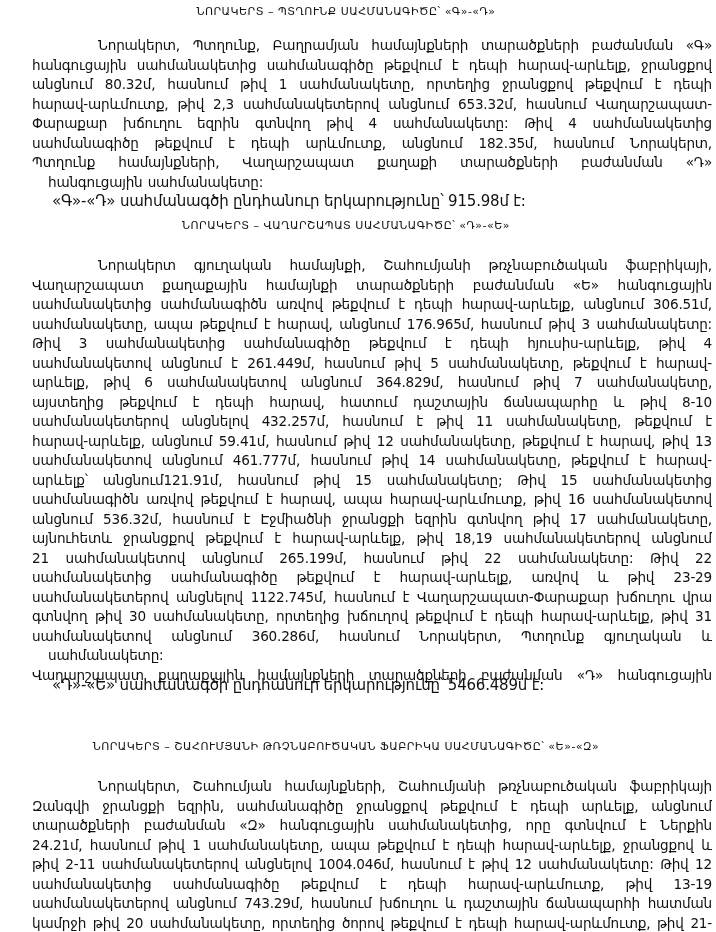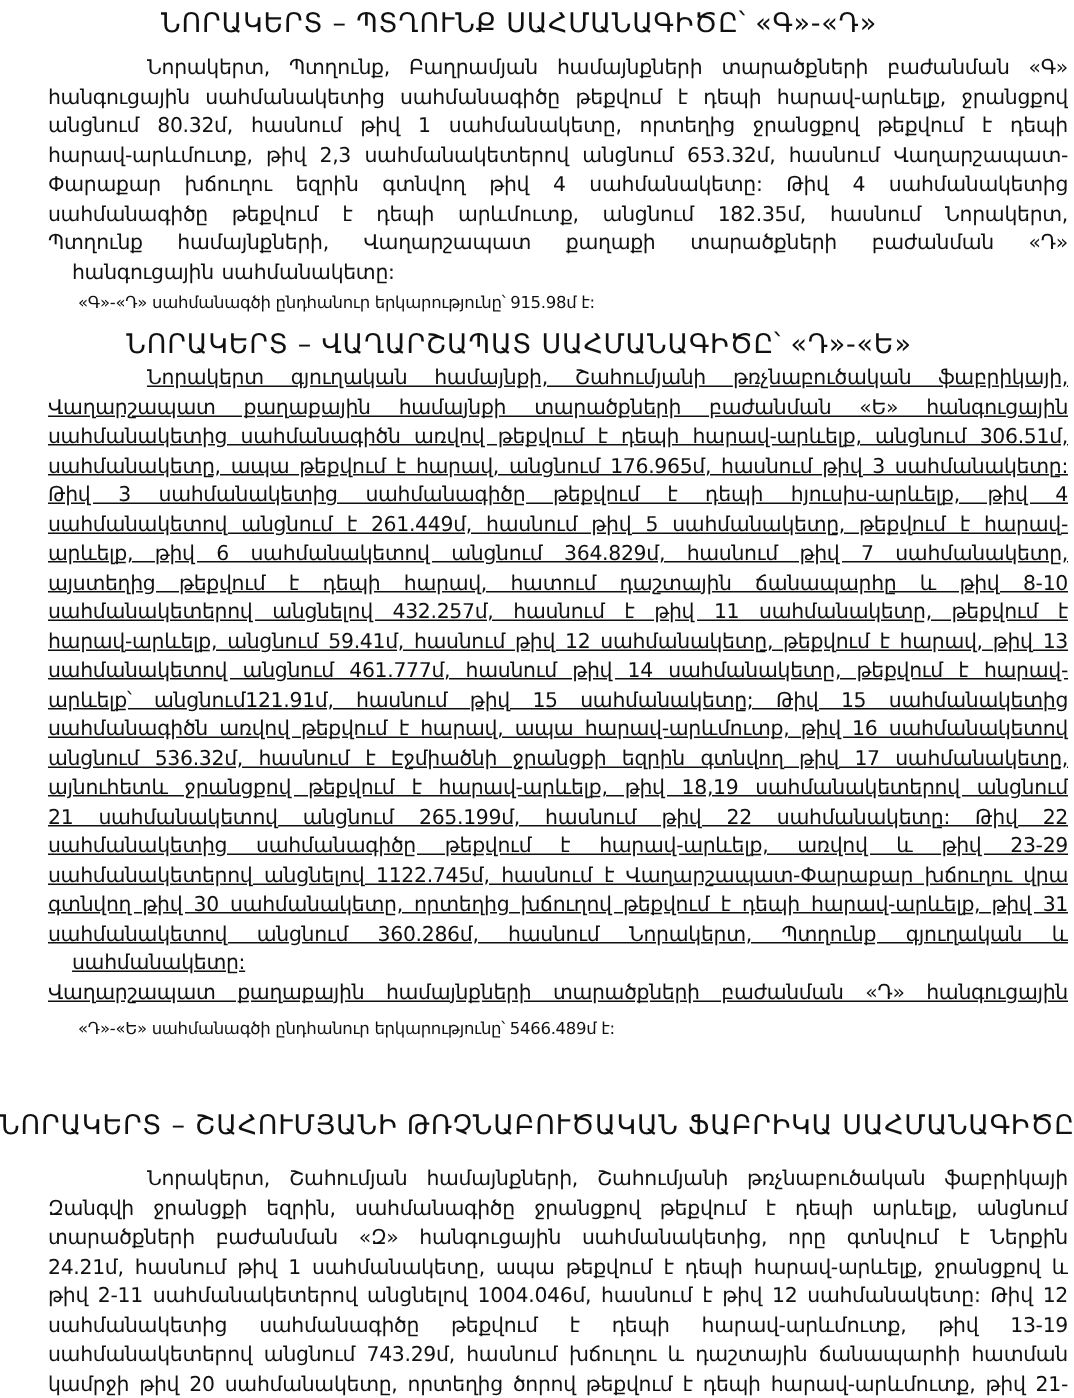--- a/index.html
+++ b/index.html
@@ -4,38 +4,38 @@
 <style>
   html, body { margin: 0; padding: 0; background: #ffffff; }
   body {
     width: 716px; height: 932px; overflow: hidden; position: relative;
     font-family: "DejaVu Sans", "Liberation Sans", sans-serif;
     color: #111111;
   }
   .page { position: absolute; left: 0; top: 0; width: 716px; height: 932px; }
   .heading {
     position: absolute; left: 0; width: 692px; text-align: center;
-    font-family: "DejaVu Sans", sans-serif; font-size: 18px;
+    font-family: "DejaVu Sans", sans-serif; font-size: 11px;
     letter-spacing: 0.5px; font-weight: normal; color: #111;
     white-space: nowrap;
   }
   .heading.bold { font-weight: normal; }
   .para {
     position: absolute; left: 32px; width: 680px;
     font-size: 13.6px; line-height: 19.5px; text-align: justify;
     letter-spacing: -0.2px; word-spacing: 1px;
   }
   .line {
     display: block; height: 19.5px; white-space: nowrap; overflow: hidden;
     text-align: justify; text-align-last: justify;
   }
   .line.last { text-align-last: left; margin-left: 16px; }
   .line.indent { padding-left: 66px; }
   .summary {
-    position: absolute; left: 52px; font-size: 11px; line-height: 19.5px;
+    position: absolute; left: 52px; font-size: 15px; line-height: 19.5px;
     white-space: nowrap; letter-spacing: -0.2px;
   }
 </style>
 </head>
 <body>
 
 <div class="page">
 
   <div class="heading" style="top:5px;">ՆՈՐԱԿԵՐՏ – ՊՏՂՈՒՆՔ  ՍԱՀՄԱՆԱԳԻԾԸ՝  «Գ»-«Դ»</div>
   <div class="para" style="top:36px;">
@@ -44,21 +44,21 @@
     <span class="line">անցնում 80.32մ, հասնում թիվ 1 սահմանակետը, որտեղից ջրանցքով թեքվում է դեպի</span>
     <span class="line">հարավ-արևմուտք, թիվ 2,3 սահմանակետերով անցնում 653.32մ, հասնում Վաղարշապատ-</span>
     <span class="line">Փարաքար խճուղու եզրին գտնվող թիվ 4 սահմանակետը: Թիվ 4 սահմանակետից</span>
     <span class="line">սահմանագիծը թեքվում է դեպի արևմուտք, անցնում      182.35մ, հասնում Նորակերտ,</span>
     <span class="line">Պտղունք համայնքների, Վաղարշապատ քաղաքի տարածքների բաժանման «Դ»</span>
     <span class="line last">հանգուցային սահմանակետը:</span>
   </div>
   <div class="summary" style="top:192px;">«Գ»-«Դ» սահմանագծի ընդհանուր երկարությունը՝  915.98մ է:</div>
 
   <div class="heading" style="top:219px;">ՆՈՐԱԿԵՐՏ – ՎԱՂԱՐՇԱՊԱՏ  ՍԱՀՄԱՆԱԳԻԾԸ՝  «Դ»-«Ե»</div>
-  <div class="para" style="top:243px;text-decoration:underline;">
+  <div class="para" style="top:256px;">
     <span class="line indent">Նորակերտ գյուղական համայնքի, Շահումյանի թռչնաբուծական ֆաբրիկայի,</span>
     <span class="line">Վաղարշապատ քաղաքային համայնքի  տարածքների բաժանման «Ե» հանգուցային</span>
     <span class="line">սահմանակետից սահմանագիծն առվով թեքվում է դեպի հարավ-արևելք, անցնում 306.51մ,</span>
     <span class="line">սահմանակետը, ապա թեքվում է հարավ, անցնում 176.965մ, հասնում թիվ 3 սահմանակետը:</span>
     <span class="line">Թիվ 3 սահմանակետից սահմանագիծը թեքվում է դեպի հյուսիս-արևելք, թիվ 4</span>
     <span class="line">սահմանակետով անցնում է 261.449մ, հասնում թիվ 5 սահմանակետը, թեքվում է հարավ-</span>
     <span class="line">արևելք, թիվ 6 սահմանակետով անցնում 364.829մ, հասնում թիվ 7 սահմանակետը,</span>
     <span class="line">այստեղից թեքվում է  դեպի հարավ, հատում դաշտային ճանապարհը և թիվ 8-10</span>
     <span class="line">սահմանակետերով անցնելով 432.257մ, հասնում է թիվ 11 սահմանակետը, թեքվում է</span>
     <span class="line">հարավ-արևելք, անցնում 59.41մ, հասնում թիվ 12 սահմանակետը, թեքվում է հարավ, թիվ 13</span>

